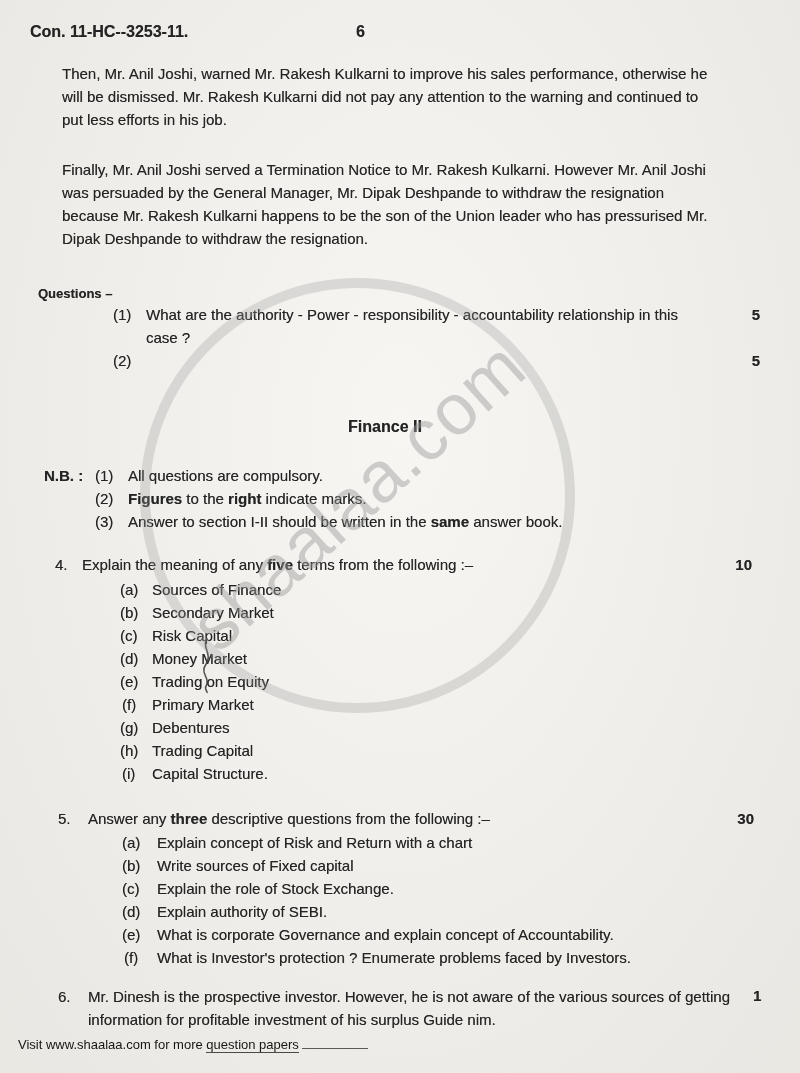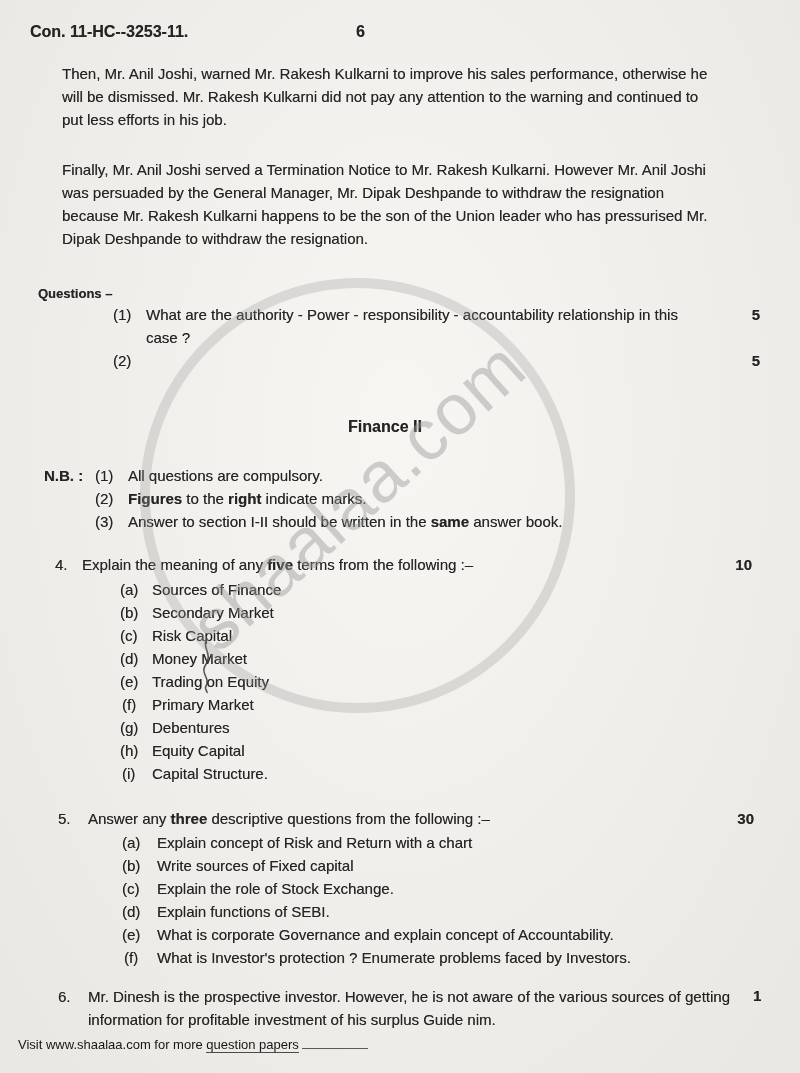--- a/index.html
+++ b/index.html
@@ -133,21 +133,21 @@
   <div class="sub txt" style="left:122px;top:693px;">
       <span class="num">(f)</span>
       <span class="stext" style="margin-left:30px;">Primary Market</span>
     </div>
   <div class="sub txt" style="left:120px;top:716px;">
       <span class="num">(g)</span>
       <span class="stext" style="margin-left:32px;">Debentures</span>
     </div>
   <div class="sub txt" style="left:120px;top:739px;">
       <span class="num">(h)</span>
-      <span class="stext" style="margin-left:32px;">Equity Capital</span>
+      <span class="stext" style="margin-left:32px;">Trading Capital</span>
     </div>
   <div class="sub txt" style="left:122px;top:762px;">
       <span class="num">(i)</span>
       <span class="stext" style="margin-left:30px;">Capital Structure.</span>
     </div>
 
   <svg class="scribble" width="20" height="58" viewBox="0 0 20 58">
     <path d="M9,2 C3,12 16,18 7,30 C2,38 13,42 8,50 C6,53 10,56 9,57" stroke="#3a3a3a" stroke-width="1.6" fill="none"></path>
   </svg>
 
@@ -163,21 +163,21 @@
   <div class="sub txt" style="left:122px;top:854px;">
       <span class="num">(b)</span>
       <span class="stext" style="margin-left:35px;">Write sources of Fixed capital</span>
     </div>
   <div class="sub txt" style="left:122px;top:877px;">
       <span class="num">(c)</span>
       <span class="stext" style="margin-left:35px;">Explain the role of Stock Exchange.</span>
     </div>
   <div class="sub txt" style="left:122px;top:900px;">
       <span class="num">(d)</span>
-      <span class="stext" style="margin-left:35px;">Explain functions of SEBI.</span>
+      <span class="stext" style="margin-left:35px;">Explain authority of SEBI.</span>
     </div>
   <div class="sub txt" style="left:122px;top:923px;">
       <span class="num">(e)</span>
       <span class="stext" style="margin-left:35px;">What is corporate Governance and explain concept of Accountability.</span>
     </div>
   <div class="sub txt" style="left:124px;top:946px;">
       <span class="num">(f)</span>
       <span class="stext" style="margin-left:33px;">What is Investor's protection ?  Enumerate problems faced by Investors.</span>
     </div>
 

